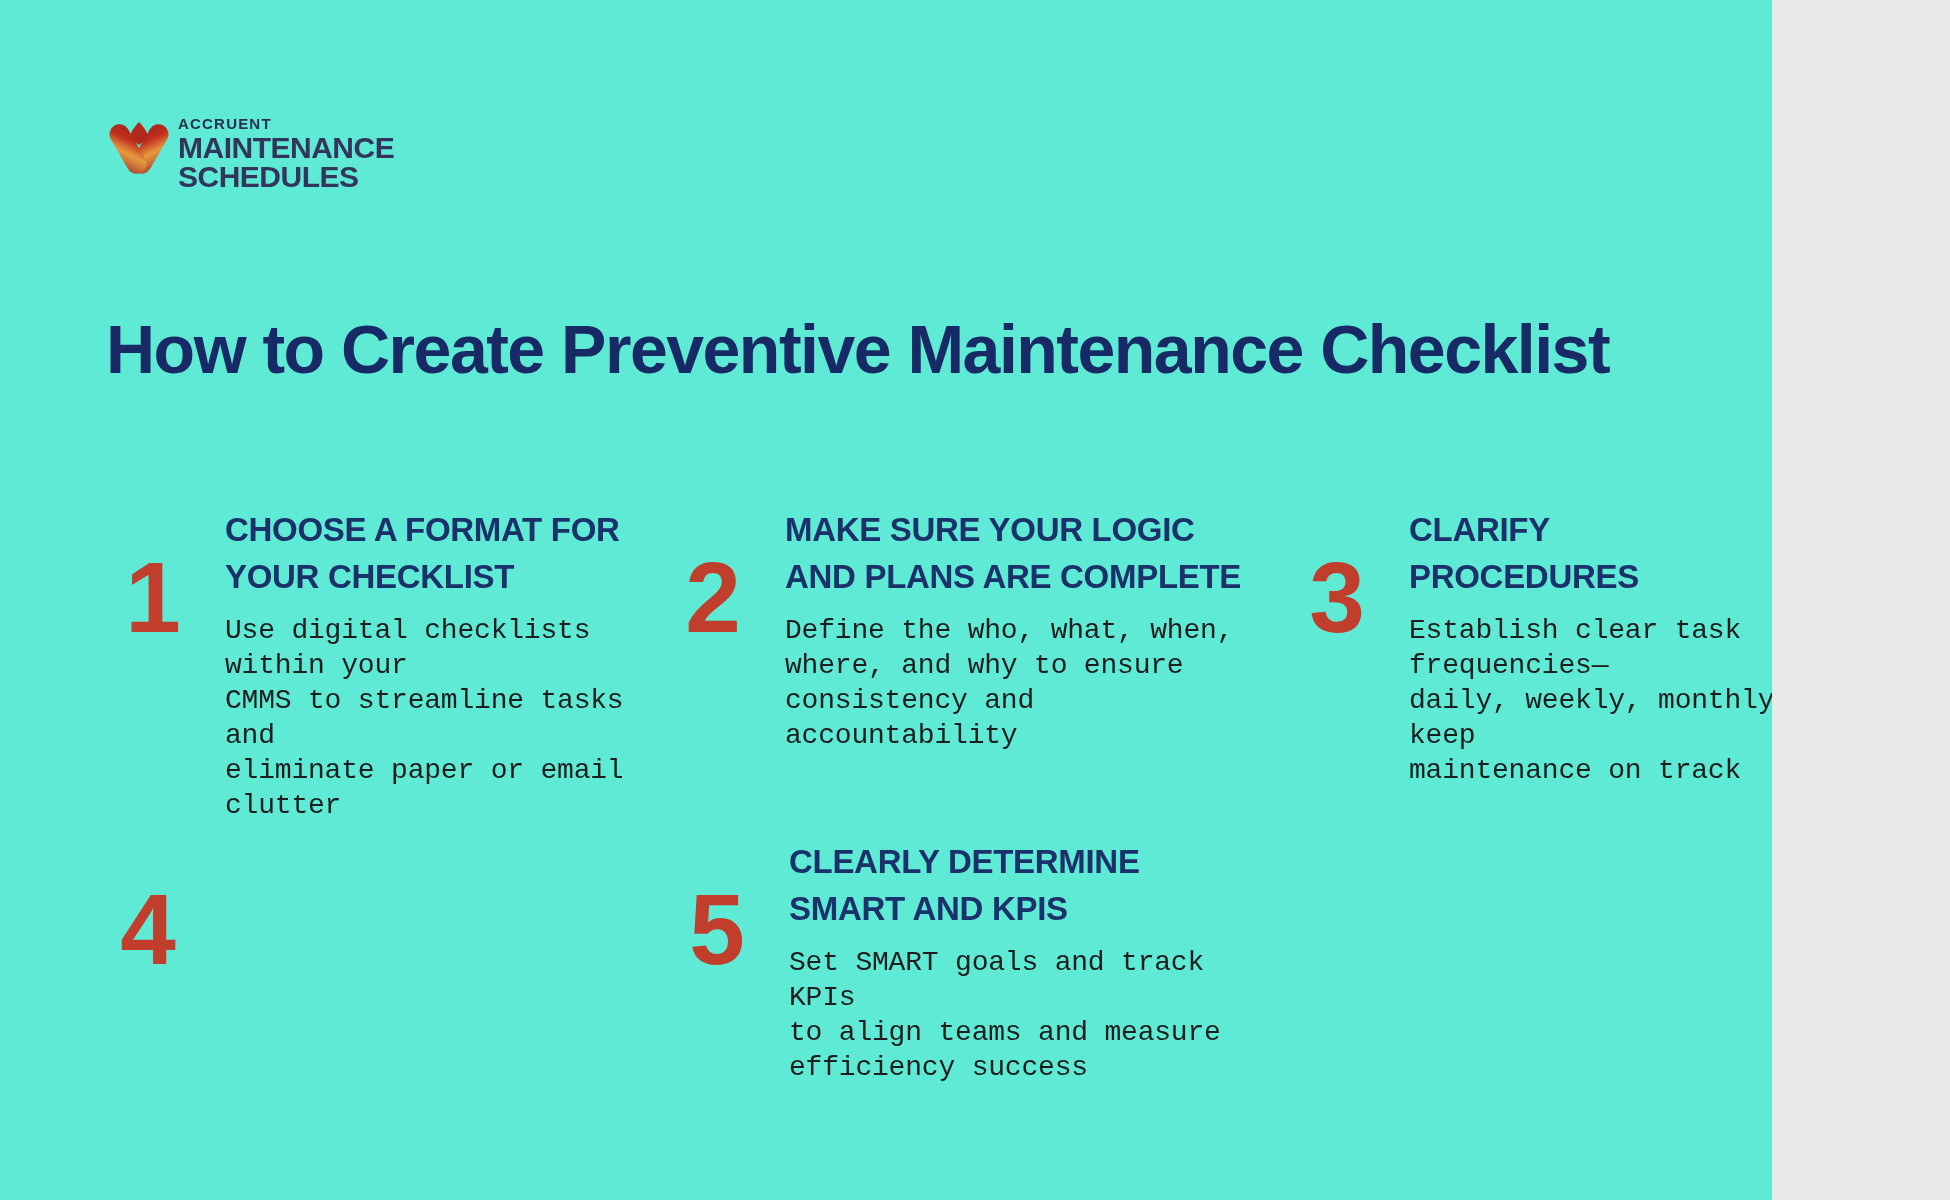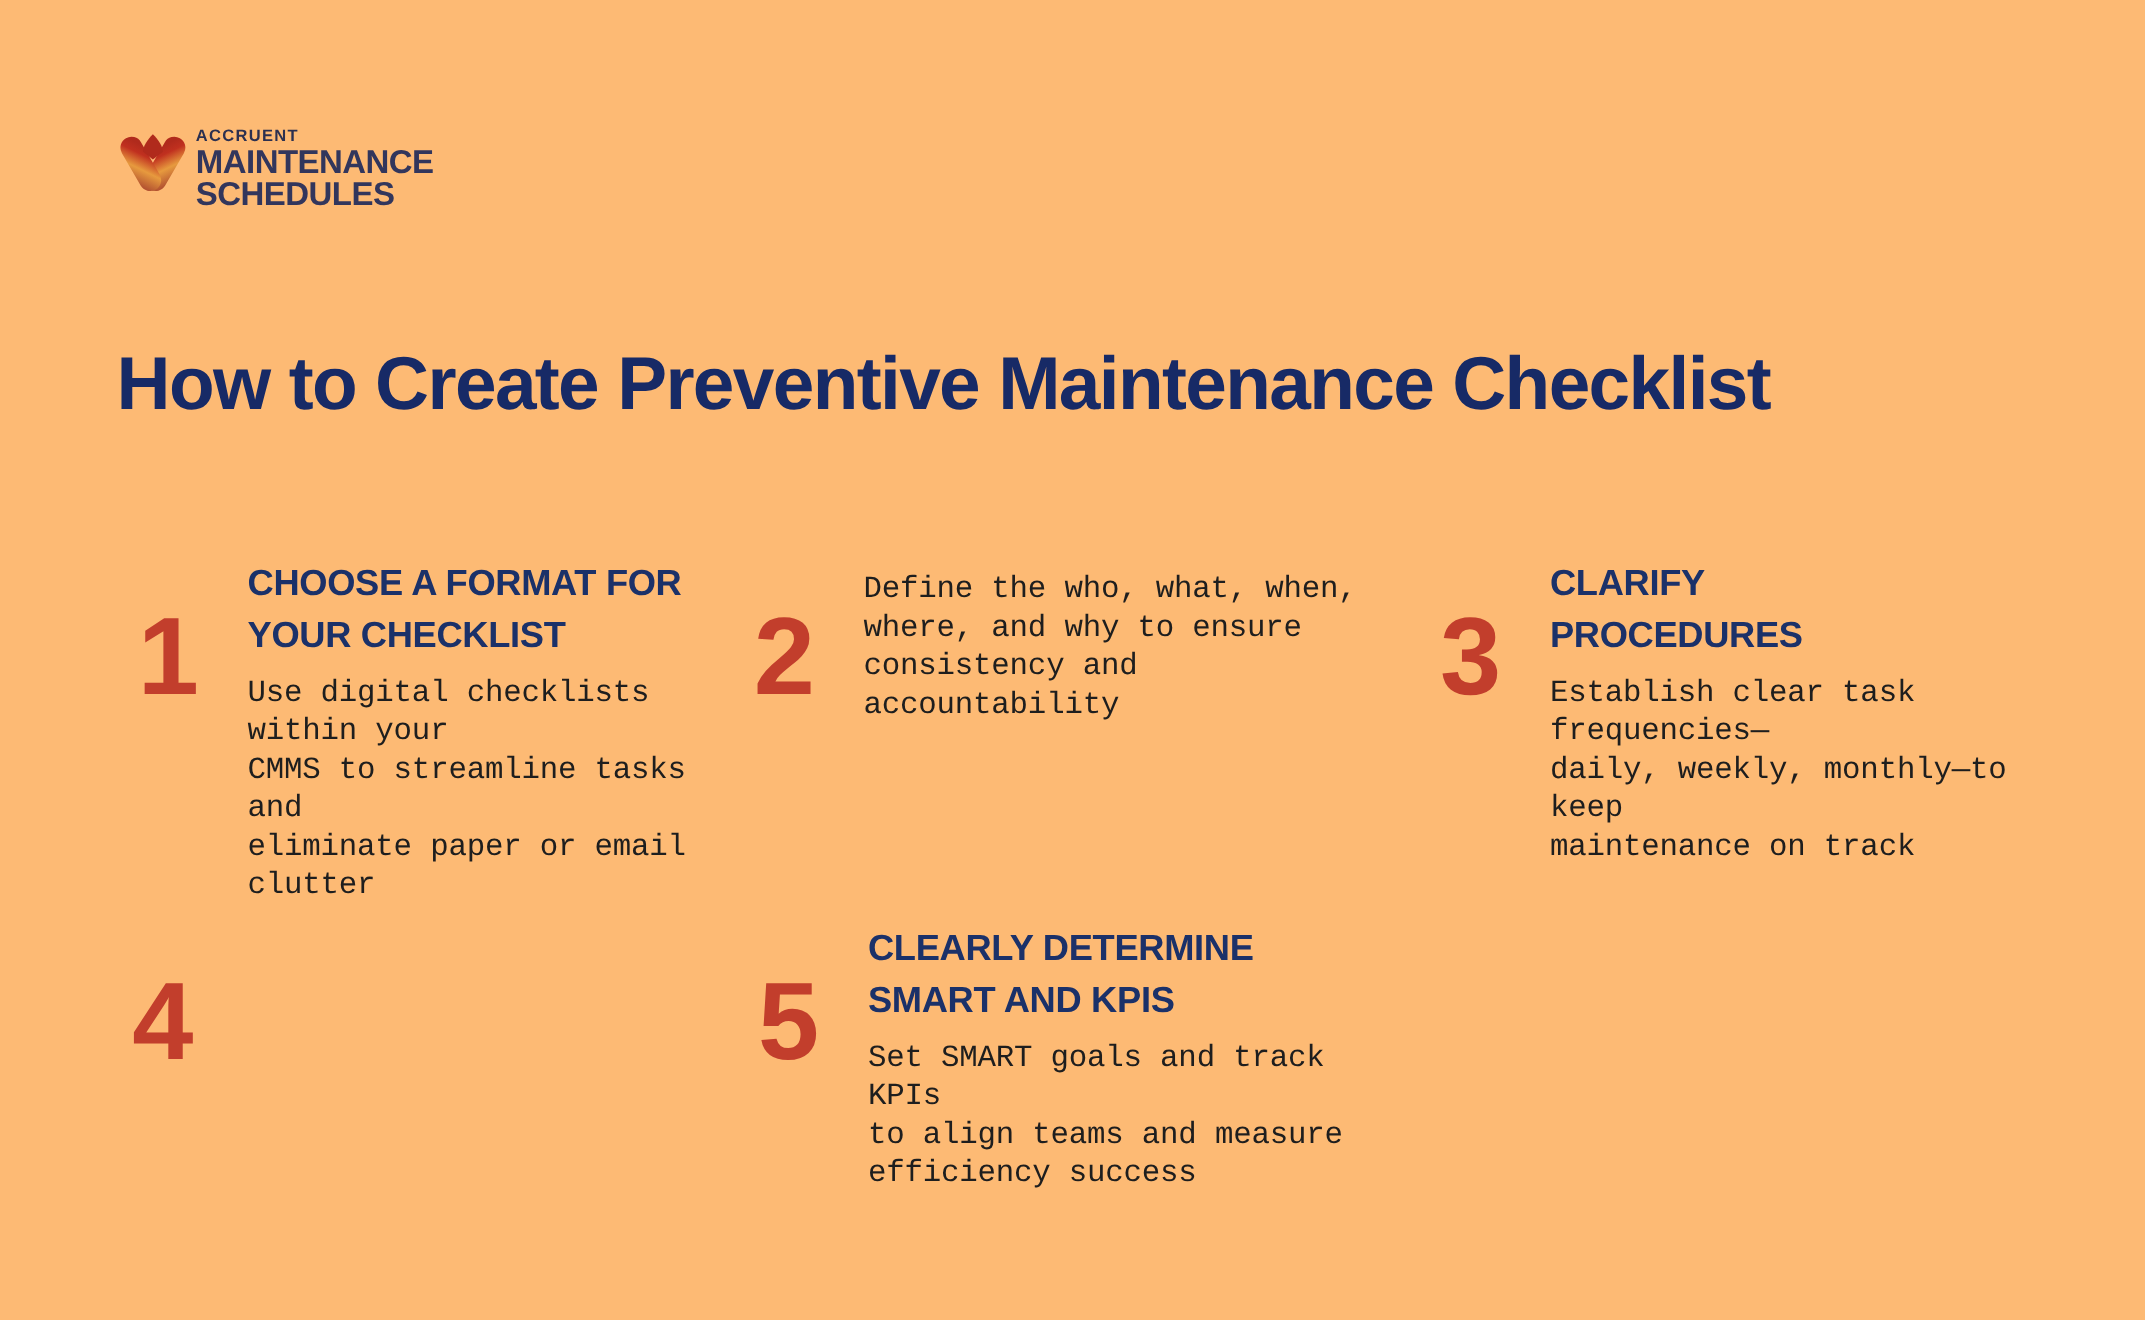--- a/index.html
+++ b/index.html
@@ -2,23 +2,23 @@
 <html><head>
 <meta charset="utf-8">
 <style>
   html, body { margin: 0; padding: 0; }
   body {
     font-family: "Liberation Sans", sans-serif;
     background: #e9e9e7;
   }
   .canvas {
     position: relative;
-    width: 1950px;
+    width: 1772px;
     height: 1200px;
-    background: #fdba74;
+    background: #5eead4;
     overflow: hidden;
   }
 
   
   .logo {
     position: absolute;
     left: 108px;
     top: 112px;
     display: flex;
     align-items: flex-start;
@@ -143,20 +143,22 @@
 YOUR CHECKLIST</h2>
       <p class="step-desc">Use digital checklists within your
 CMMS to streamline tasks and
 eliminate paper or email clutter</p>
     </div>
   </section>
 
   <section class="step step-2">
     <div class="step-number">2</div>
     <div class="step-body">
+      <h2 class="step-title">MAKE SURE YOUR LOGIC
+AND PLANS ARE COMPLETE</h2>
       <p class="step-desc">Define the who, what, when,
 where, and why to ensure
 consistency and accountability</p>
     </div>
   </section>
 
   <section class="step step-3">
     <div class="step-number">3</div>
     <div class="step-body">
       <h2 class="step-title">CLARIFY

